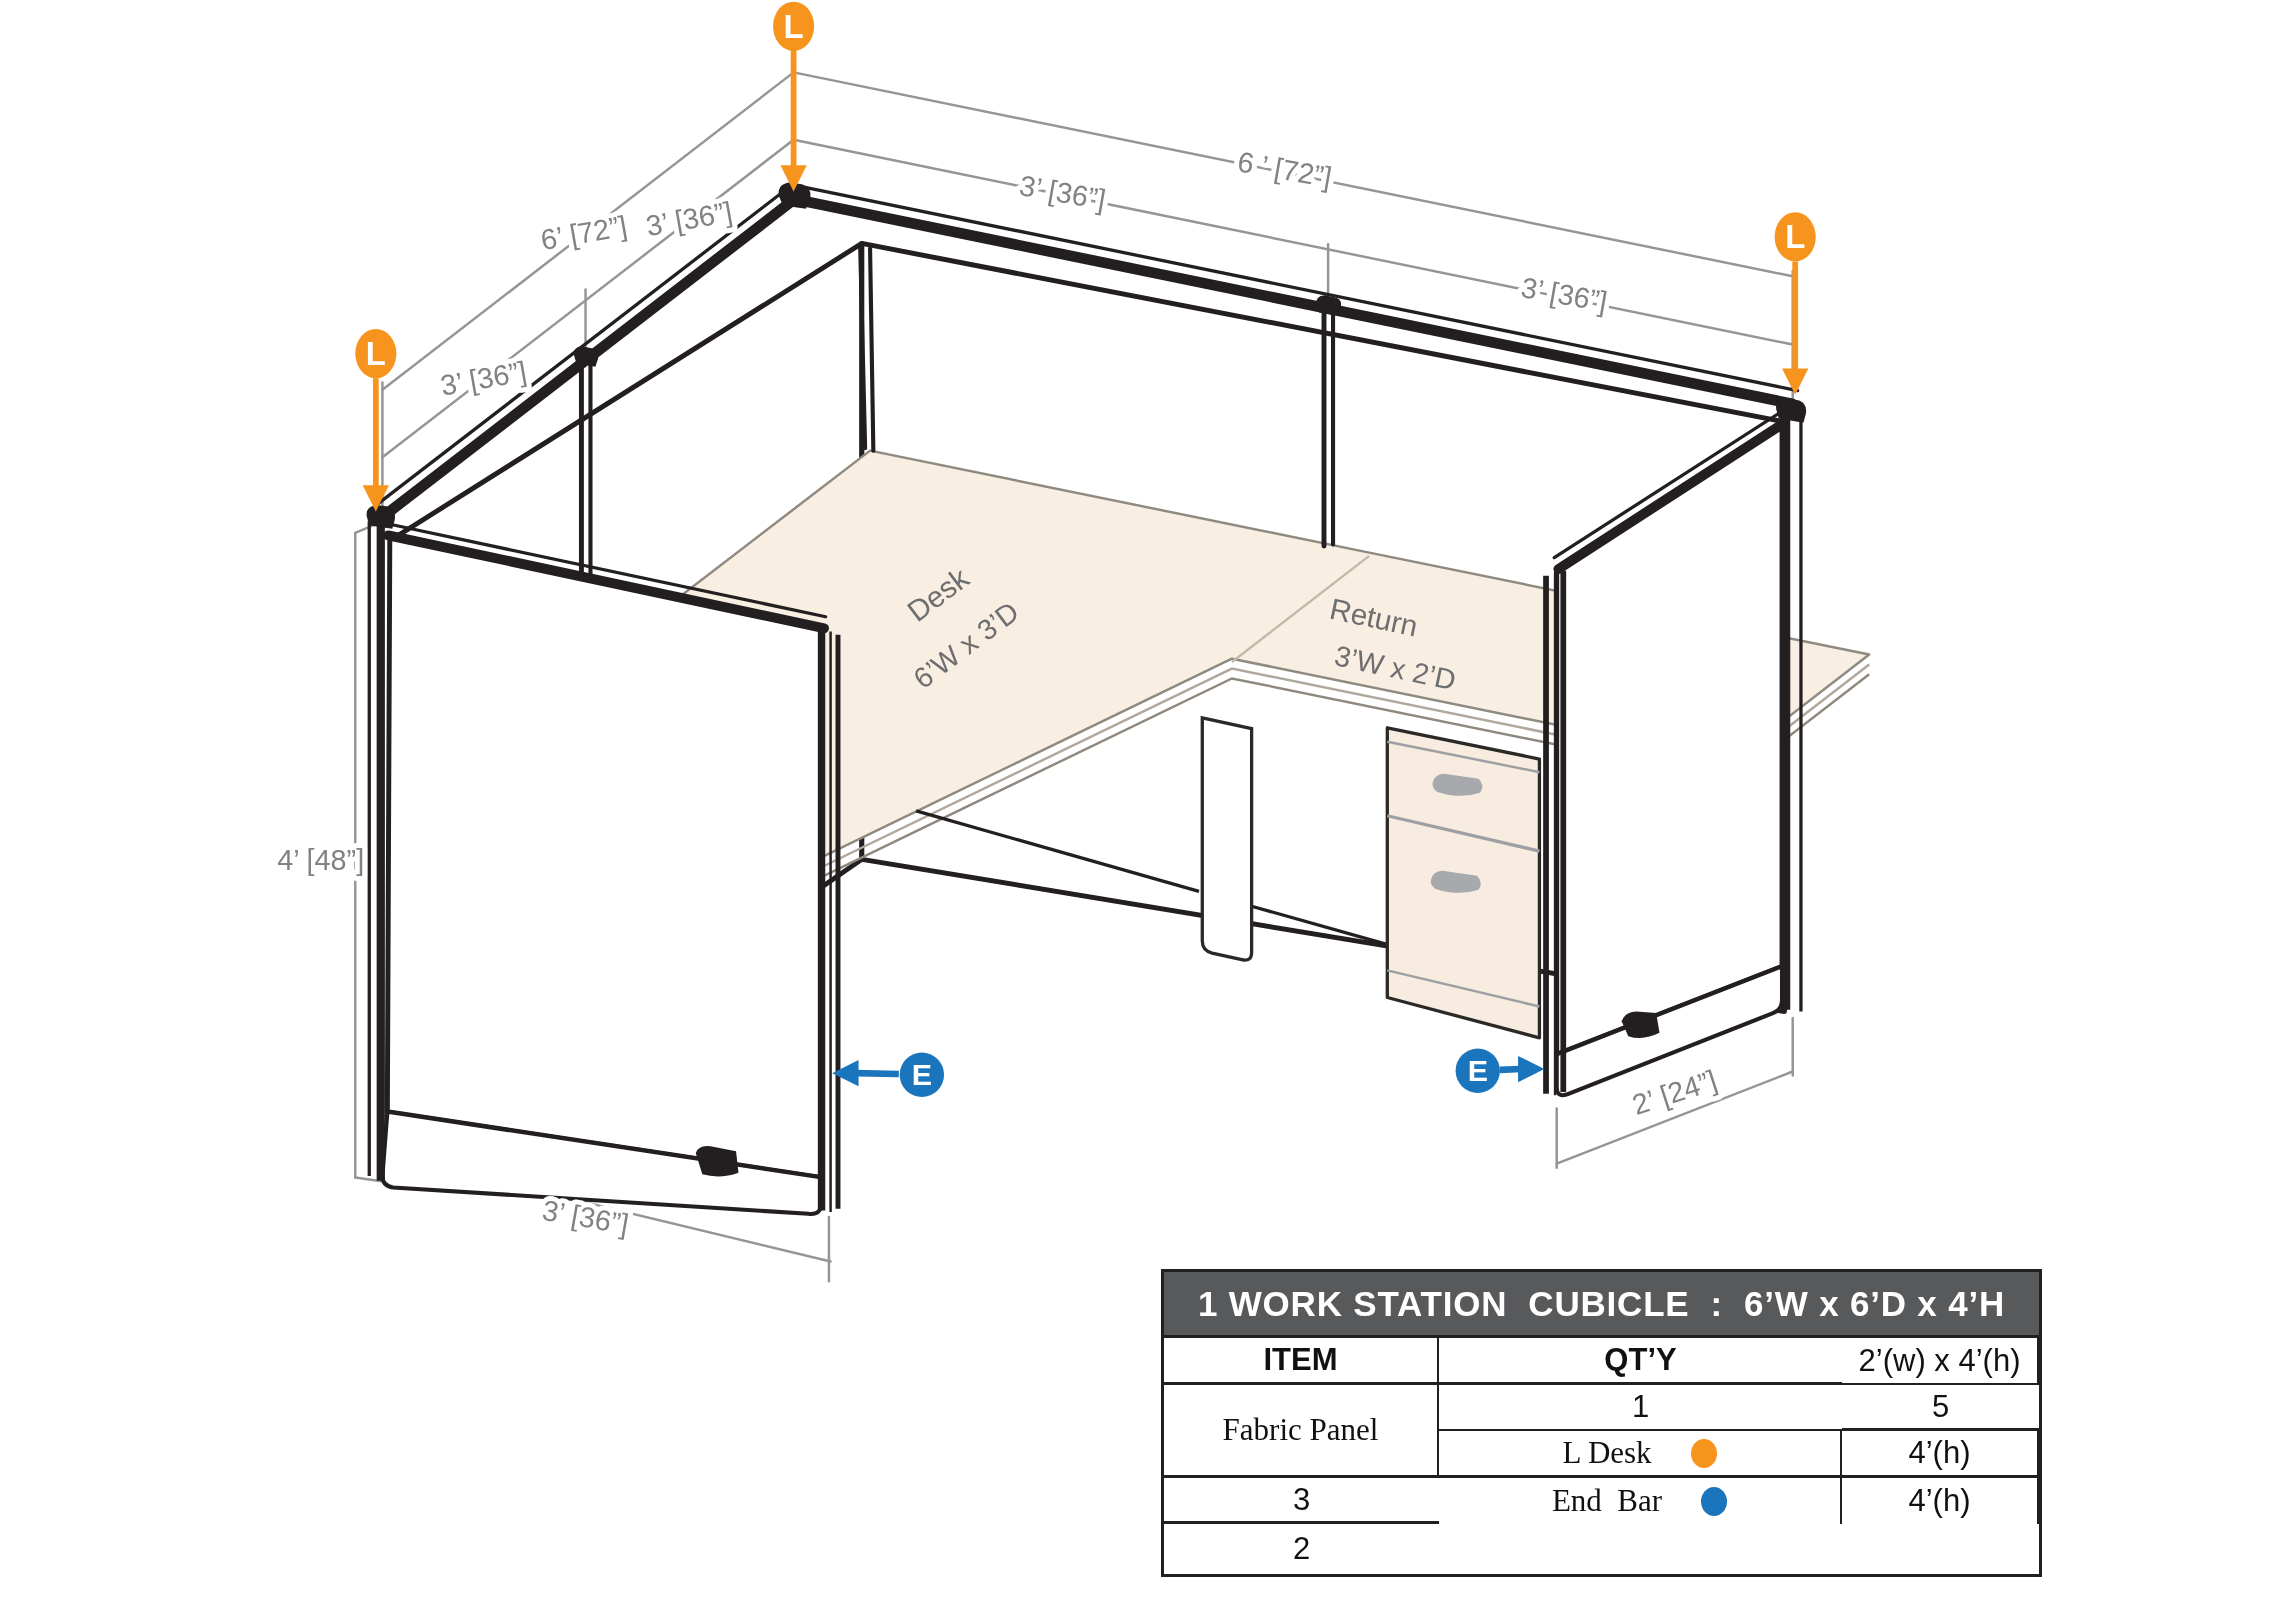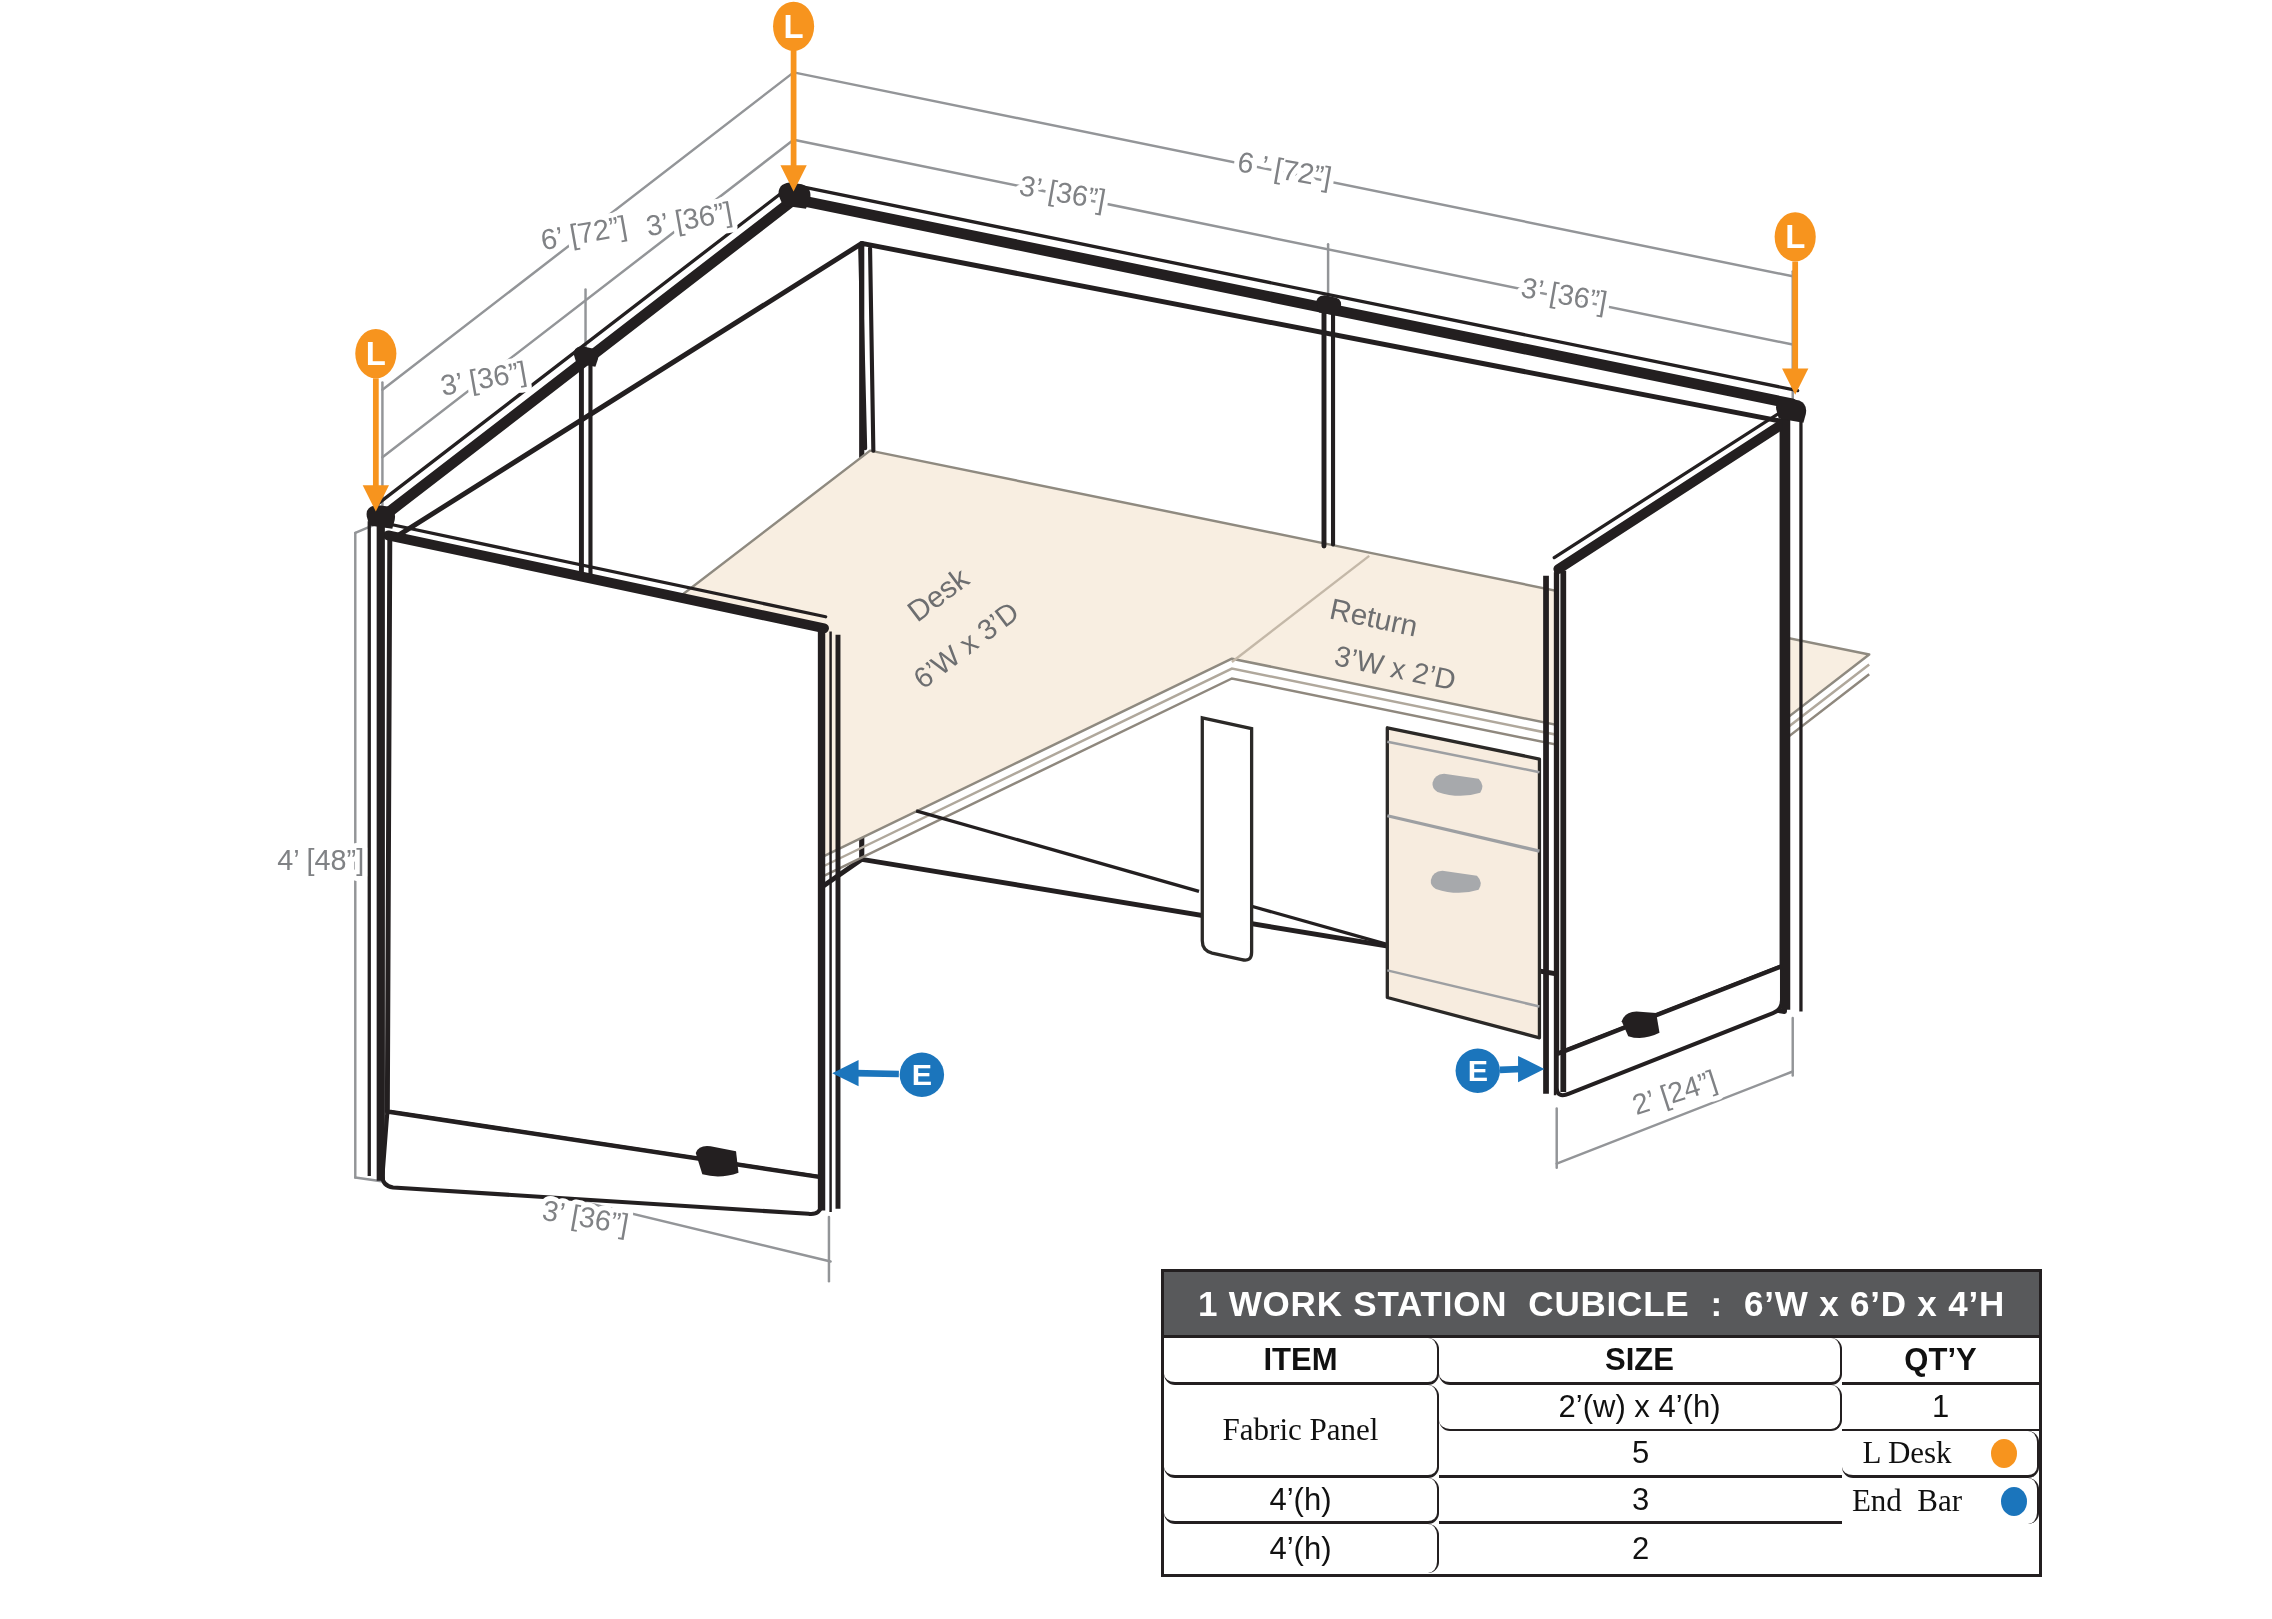--- a/index.html
+++ b/index.html
@@ -11,21 +11,21 @@
   #spec-table{position:absolute;left:1161px;top:1269px;width:881px;height:308px;
               box-sizing:border-box;border:3.3px solid #231F20;background:#fff;
               display:grid;grid-template-columns:275px 403px 197px;
               grid-template-rows:66px 47px 46px 47px 46px 49px;}
   #spec-table .cell{display:flex;align-items:center;justify-content:center;
                     font-size:31px;color:#111;box-sizing:border-box;background:#fff;}
   #spec-table .title{grid-column:1 / -1;background:#58595B;color:#ffffff;
                      font-weight:bold;font-size:35px;letter-spacing:0.8px;white-space:pre;
                      border-bottom:3.3px solid #231F20;}
   #spec-table .colhead{font-weight:bold;border-bottom:3.3px solid #231F20;}
-  #spec-table .v{border-right:2.5px solid #231F20;border-radius:11px;}
+  #spec-table .v{border-right:2.5px solid #231F20;}
   #spec-table .hb3{border-bottom:2.5px solid #231F20;}
   #spec-table .hb4{border-bottom:3.3px solid #231F20;}
   #spec-table .item-merge{grid-row:3 / span 2;grid-column:1;}
   #spec-table .itemlabel{white-space:pre;font-family:Liberation Serif, serif;}
   .dot{display:inline-block;width:26px;height:29px;border-radius:50%;margin-left:39px;}
   .dot-orange{background:#F7941E;}
   .dot-blue{background:#1B75BC;}
 </style>
 </head>
 <body>
@@ -194,21 +194,20 @@
     <text transform="translate(390,1058)">4’ [48”]</text>
     <text transform="translate(710,1492) rotate(10)">3’ [36”]</text>
     <text transform="translate(2040,1340) rotate(-18)">2’ [24”]</text>
   </g>
 </svg>
 
   <div id="spec-table">
     <div class="cell title">1 WORK STATION  CUBICLE  :  6’W x 6’D x 4’H</div>
 
     <div class="cell colhead v">ITEM</div>
-    <div class="cell colhead v">SIZE</div>
     <div class="cell colhead">QT’Y</div>
 
     <div class="cell v item-merge hb4">
       <span class="itemlabel">Fabric Panel</span>
     </div>
     <div class="cell v hb3">2’(w) x 4’(h)</div>
     <div class="cell hb3">1</div>
 
     <div class="cell hb4">5</div>
 

